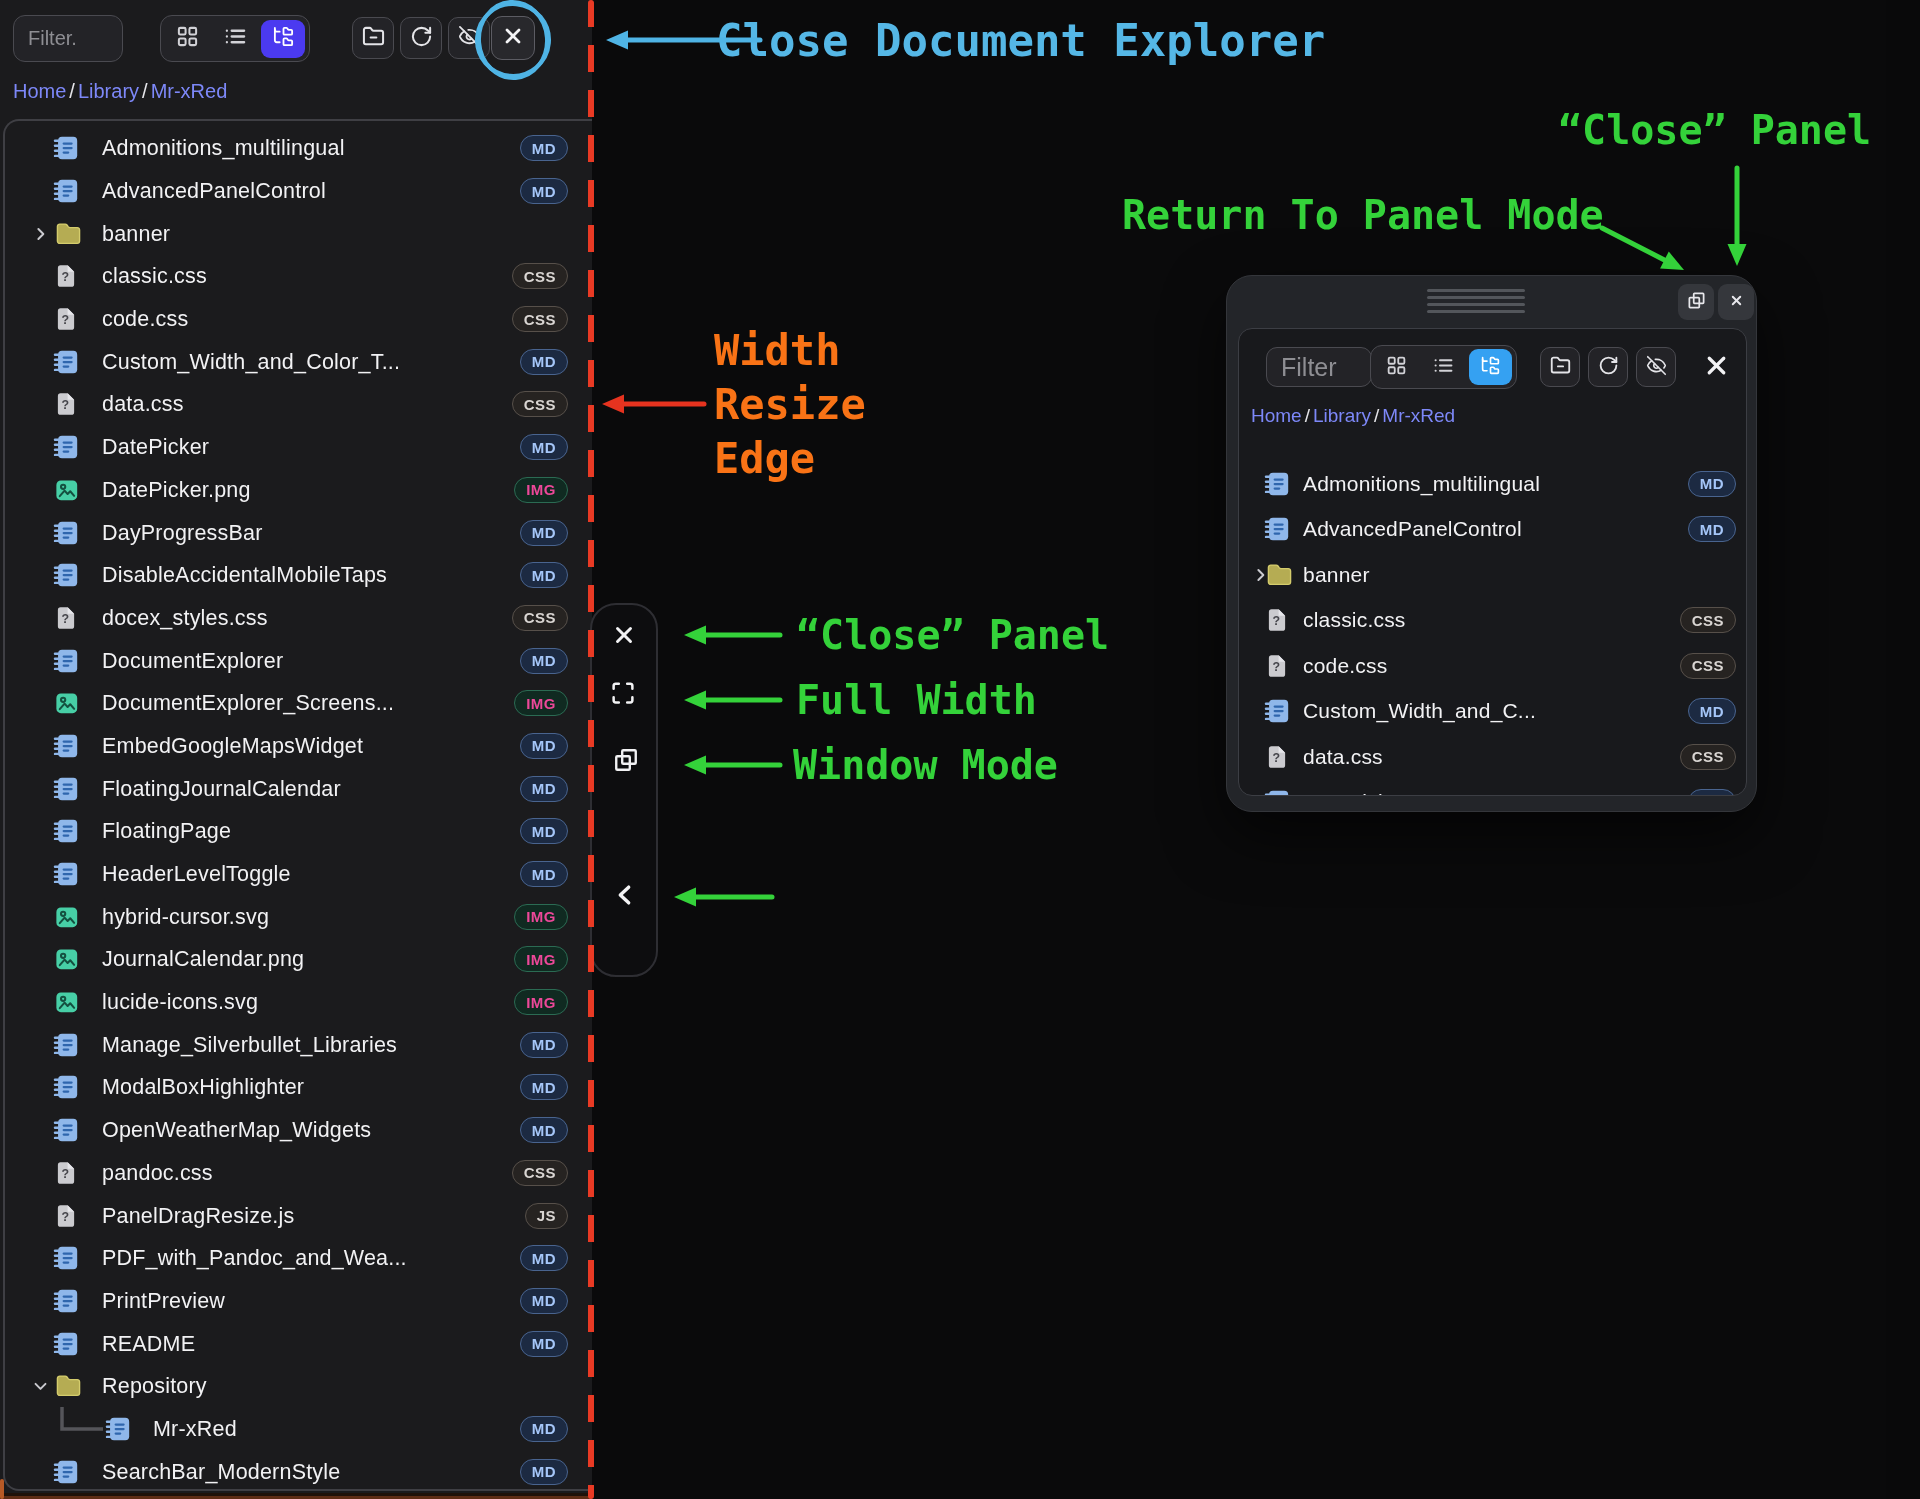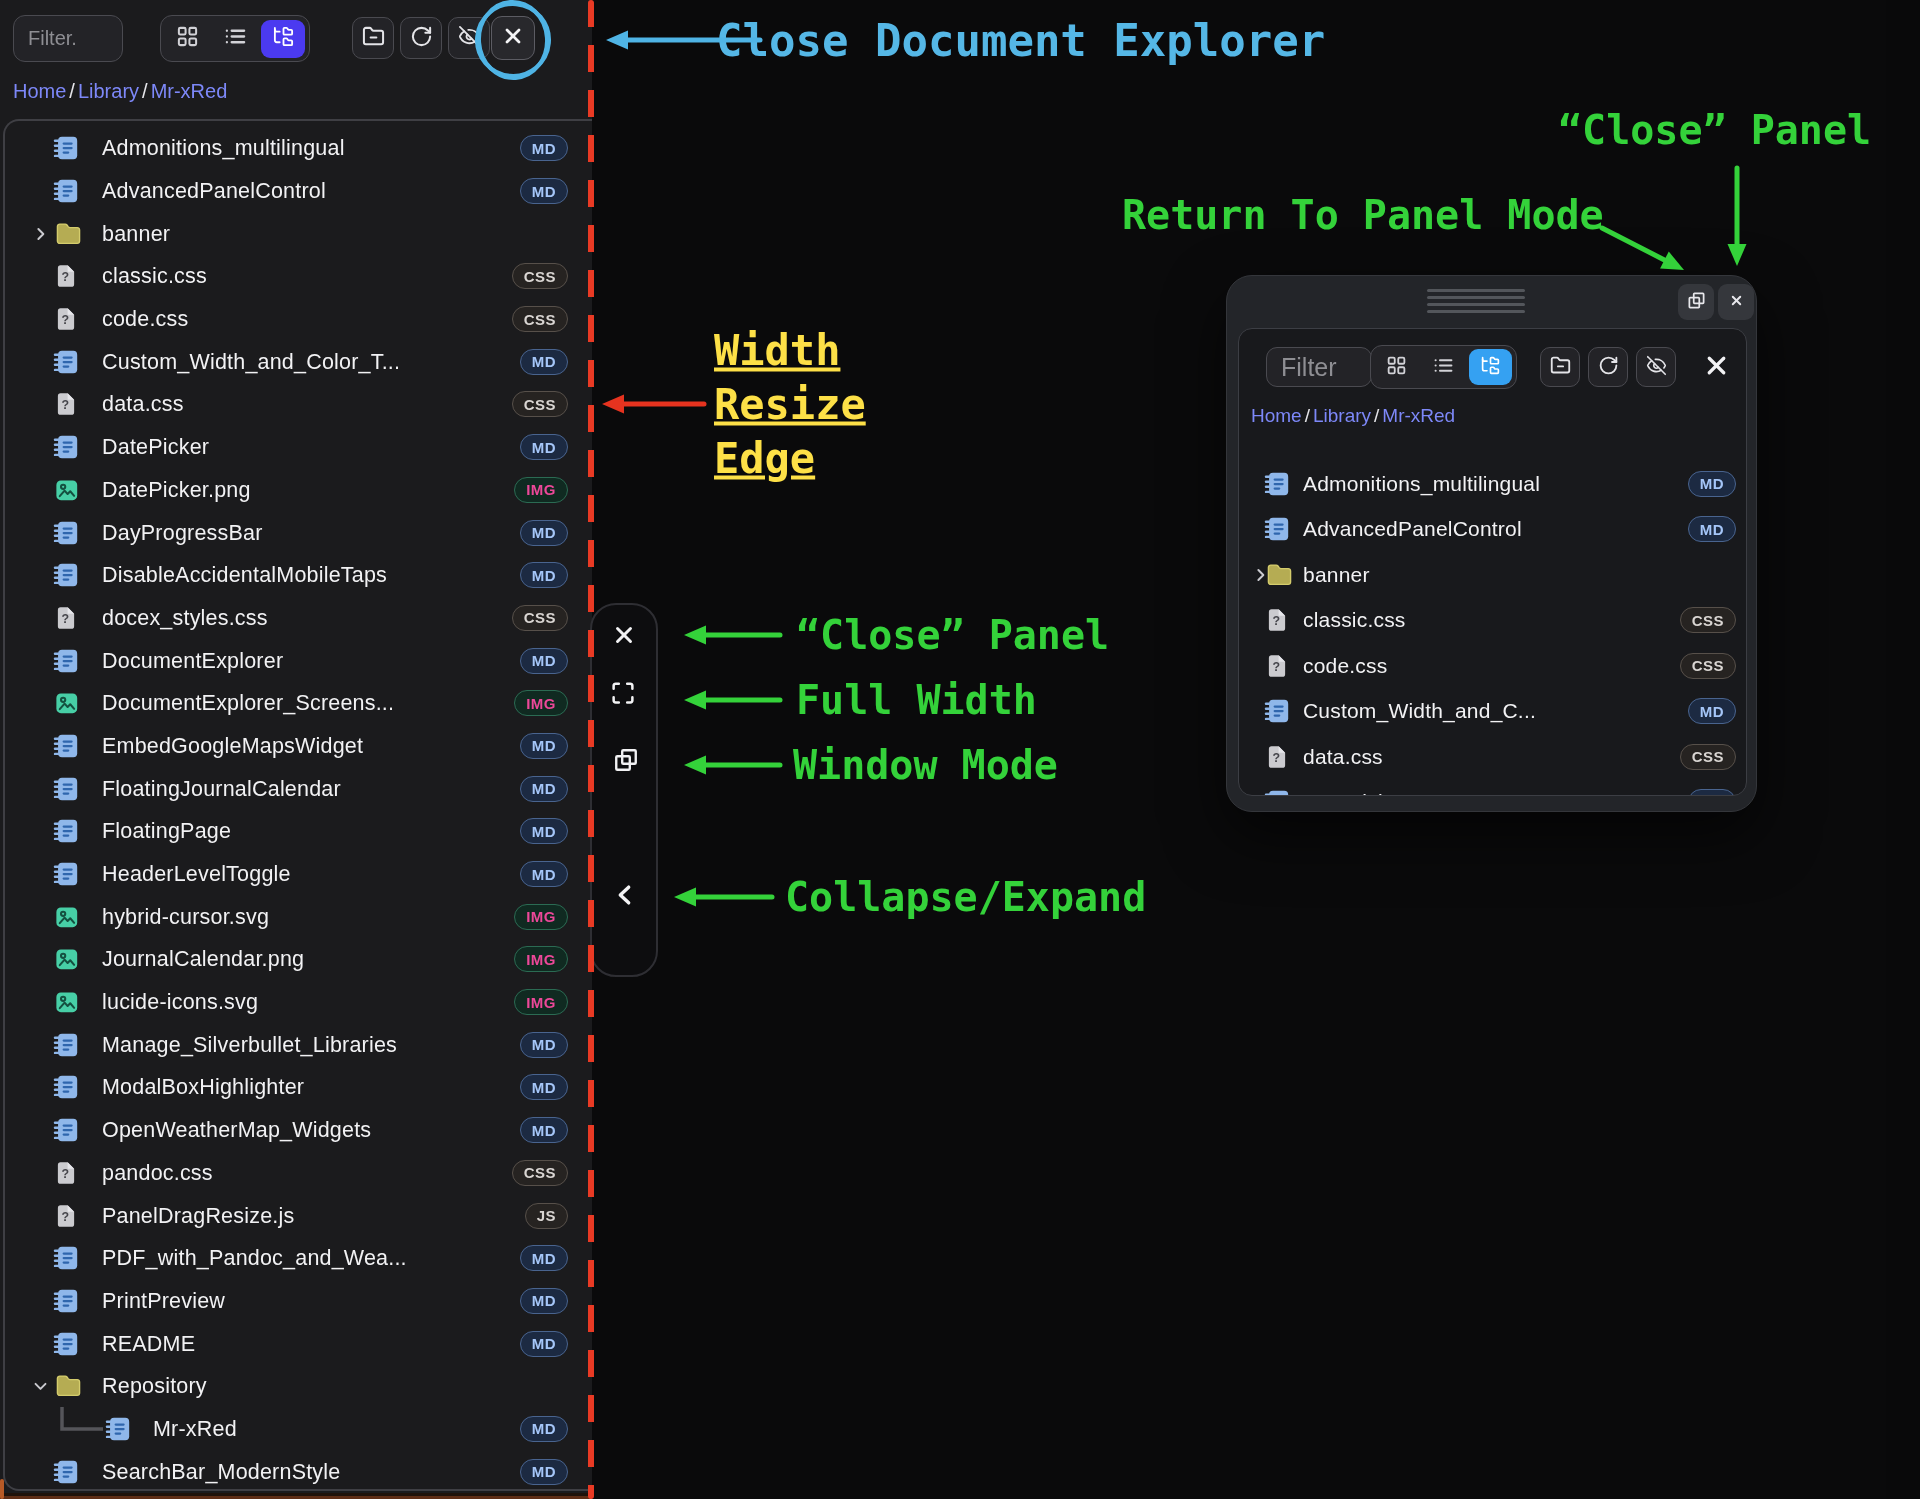--- a/index.html
+++ b/index.html
@@ -83,21 +83,21 @@
   .fp-inner .chev{left:13px;}
   .fp-inner .ficon{left:25px;}
   .fp-inner .fname{left:64px;font-size:21px;}
   .fp-inner .badge{right:10px;}
 
   
   .anno{position:absolute;transform:translateY(-50%);font-family:"DejaVu Sans Mono",monospace;
         white-space:nowrap;z-index:40;font-weight:bold;}
   .anno.cyan{color:#55b7e6;font-size:44px;}
   .anno.green{color:#34d23a;font-size:40px;}
-  .anno.red{color:#fde047;font-size:42px;text-decoration:underline;}
+  .anno.red{color:#f97316;font-size:42px;}
 
   #overlay{position:absolute;left:0;top:0;z-index:50;pointer-events:none;}
 </style>
 </head>
 <body>
 
 <div id="canvas">
 
   <div class="sidebar">
 
@@ -947,21 +947,20 @@
     </div>
   </div>
 
   <div class="anno cyan" style="left:716px;top:40px">Close Document Explorer</div>
   <div class="anno red" style="left:714px;top:350px">Width</div>
   <div class="anno red" style="left:714px;top:404px">Resize</div>
   <div class="anno red" style="left:714px;top:458px">Edge</div>
   <div class="anno green" style="left:796px;top:635px">“Close” Panel</div>
   <div class="anno green" style="left:796px;top:700px">Full Width</div>
   <div class="anno green" style="left:793px;top:765px">Window Mode</div>
-  <div class="anno green" style="left:785px;top:897px">Collapse/Expand</div>
   <div class="anno green" style="left:1558px;top:130px">“Close” Panel</div>
   <div class="anno green" style="left:1122px;top:215px">Return To Panel Mode</div>
 
   <svg id="overlay" width="1920" height="1499">
       <line x1="760" y1="40" x2="628" y2="40" stroke="#4fb4e5" stroke-width="5" stroke-linecap="round"></line>
       <polygon points="606,40 628,30.5 628,49.5" fill="#4fb4e5"></polygon>
       <line x1="704" y1="404" x2="624" y2="404" stroke="#e6331f" stroke-width="5" stroke-linecap="round"></line>
       <polygon points="602,404 624,394.5 624,413.5" fill="#e6331f"></polygon>
       <line x1="780" y1="635" x2="706" y2="635" stroke="#34d23a" stroke-width="5" stroke-linecap="round"></line>
       <polygon points="684,635 706,625.5 706,644.5" fill="#34d23a"></polygon>

